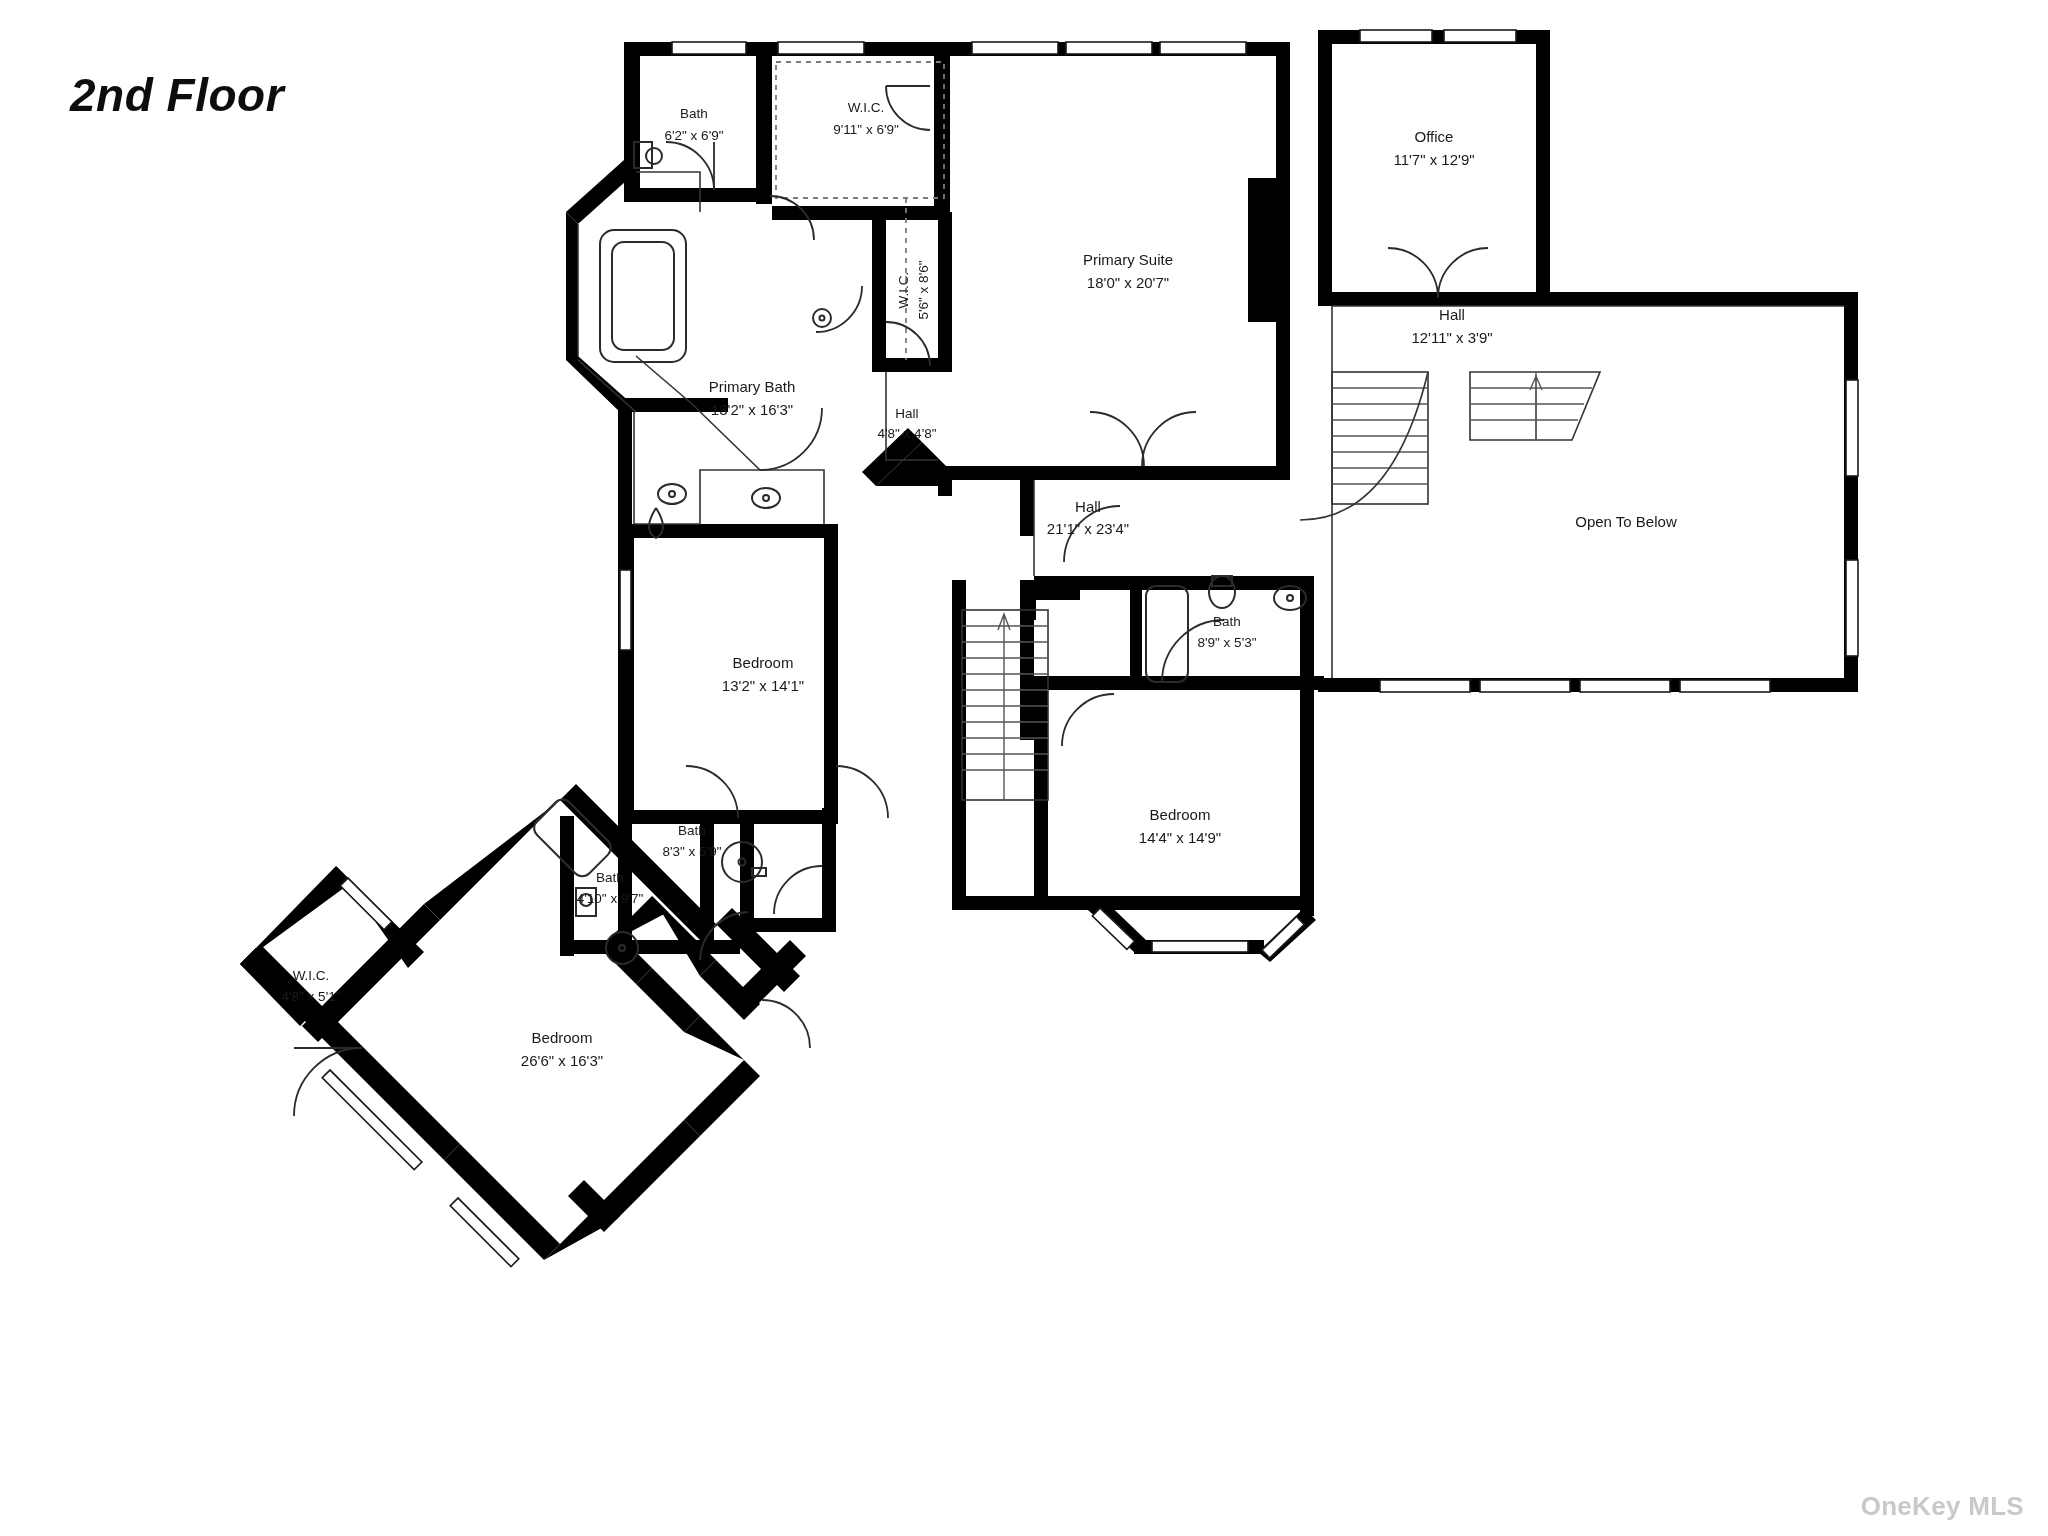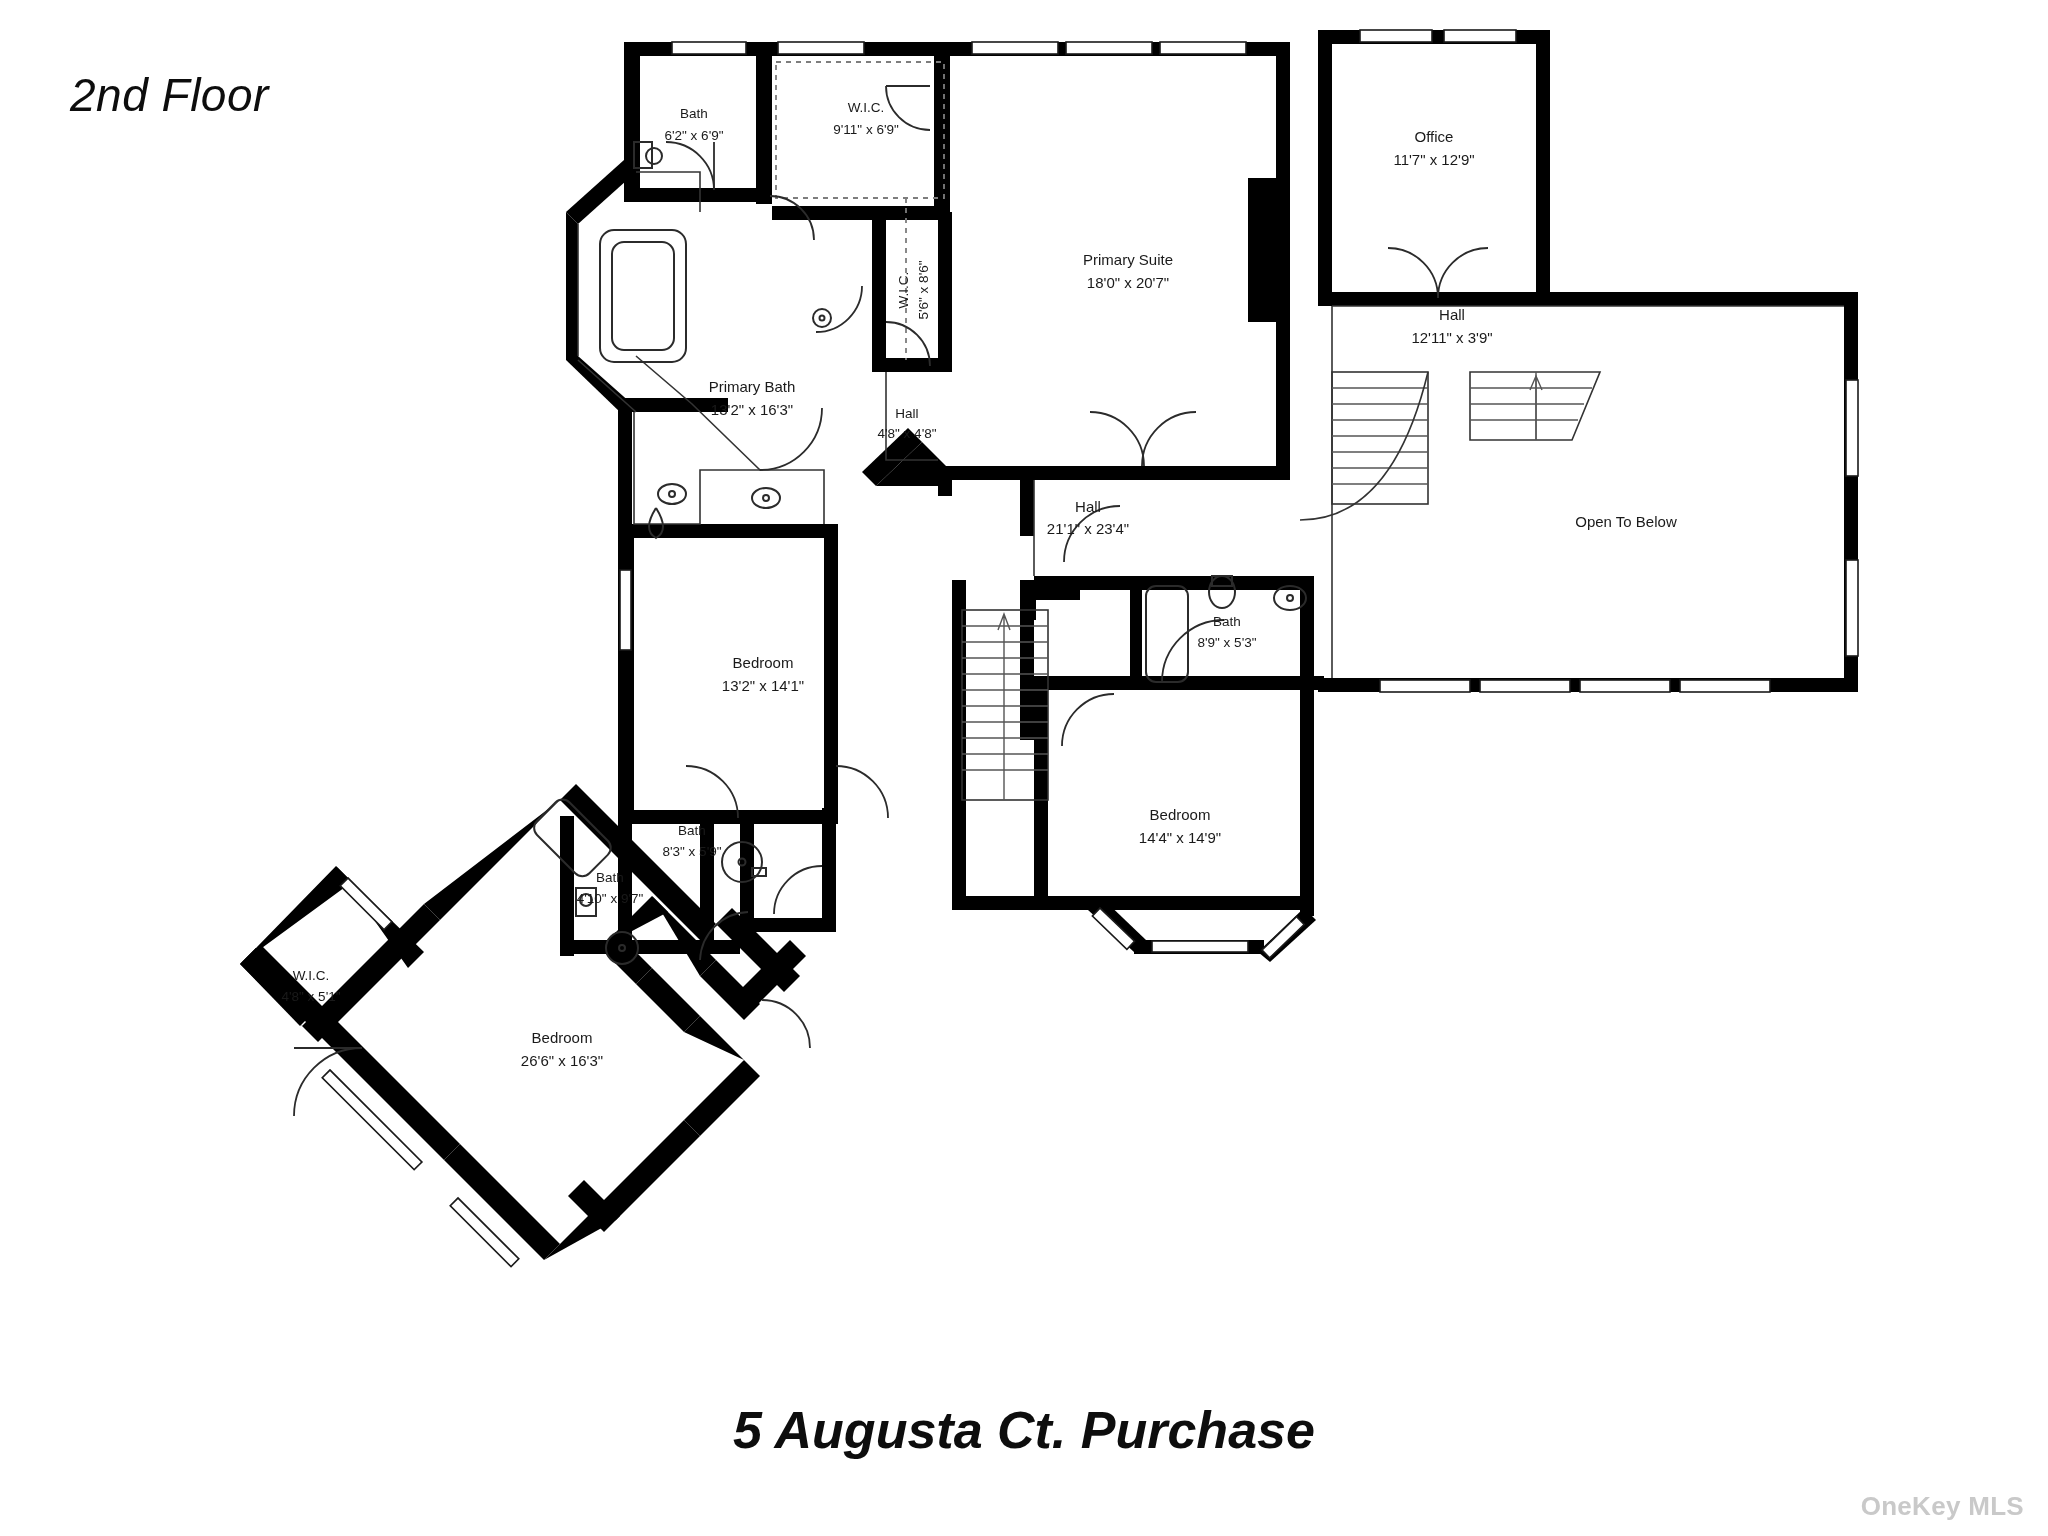--- a/index.html
+++ b/index.html
@@ -1,19 +1,19 @@
 <!DOCTYPE html>
 <html><head>
 <meta charset="utf-8">
 <style>
   html,body{margin:0;padding:0;background:#ffffff;}
   body{width:2048px;height:1536px;position:relative;overflow:hidden;
        font-family:"Liberation Sans","DejaVu Sans",sans-serif;color:#1a1a1a;}
   #plan-root{position:absolute;inset:0;background:#fff;}
-  .floor-title{position:absolute;left:70px;top:68px;font-size:46px;font-weight:normal;
+  .floor-title{position:absolute;left:70px;top:68px;font-size:46px;font-weight:bold;
                font-style:italic;letter-spacing:.5px;color:#0d0d0d;}
   .plan-footer{position:absolute;left:0;right:0;top:1400px;text-align:center;
                font-size:52px;font-weight:bold;font-style:italic;color:#0d0d0d;}
   .watermark{position:absolute;right:24px;bottom:14px;font-size:26px;font-weight:bold;
              color:#c9c9c9;letter-spacing:.3px;margin-top:28px;}
   svg#floorplan{position:absolute;left:0;top:0;width:2048px;height:1536px;}
   .wall{fill:#000;}
   .thin1{fill:none;stroke:#333;stroke-width:1.6;}
   .fixture{fill:none;stroke:#2b2b2b;stroke-width:2;}
   .door{fill:none;stroke:#2b2b2b;stroke-width:1.8;}
@@ -340,16 +340,15 @@
         <text class="rmname sm" x="311" y="980">W.I.C.</text>
         <text class="rmdim sm" x="311" y="1001">4'8" x 5'1"</text>
       </g>
       <g>
         <text class="rmname" x="562" y="1043">Bedroom</text>
         <text class="rmdim" x="562" y="1066">26'6" x 16'3"</text>
       </g>
     </g>
   </svg>
 
-  <div class="plan-footer">5 Augusta Ct. Purchase</div>
 
   <div class="watermark">OneKey MLS</div>
 </div>
 
 </body></html>

